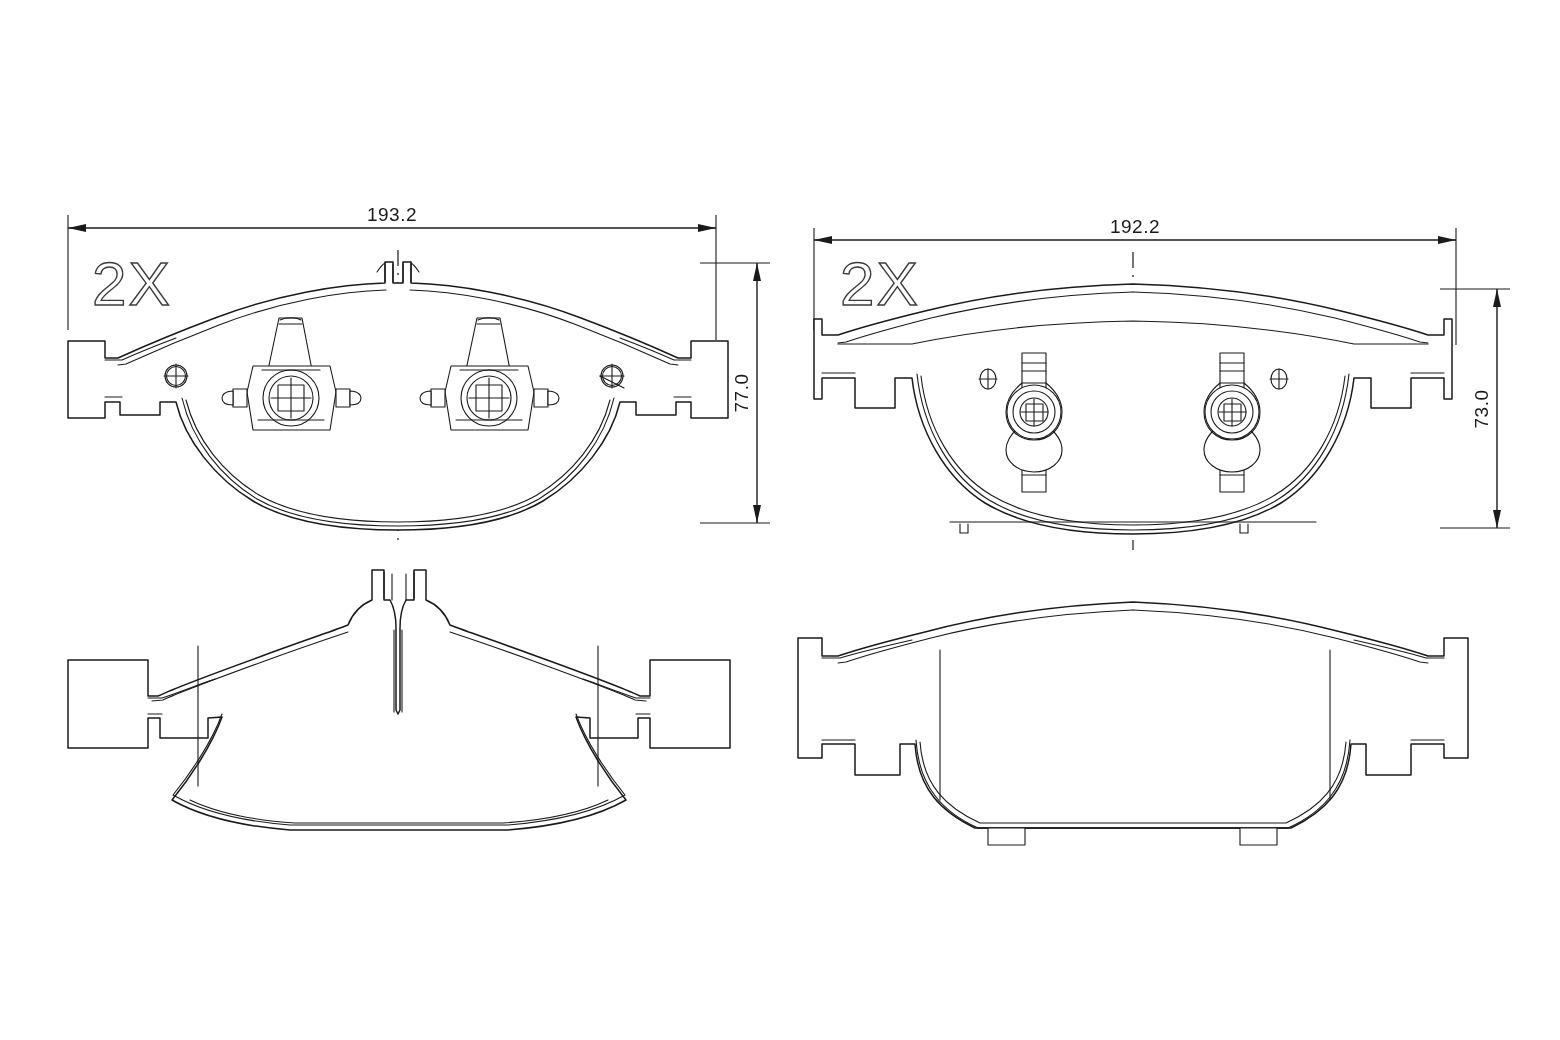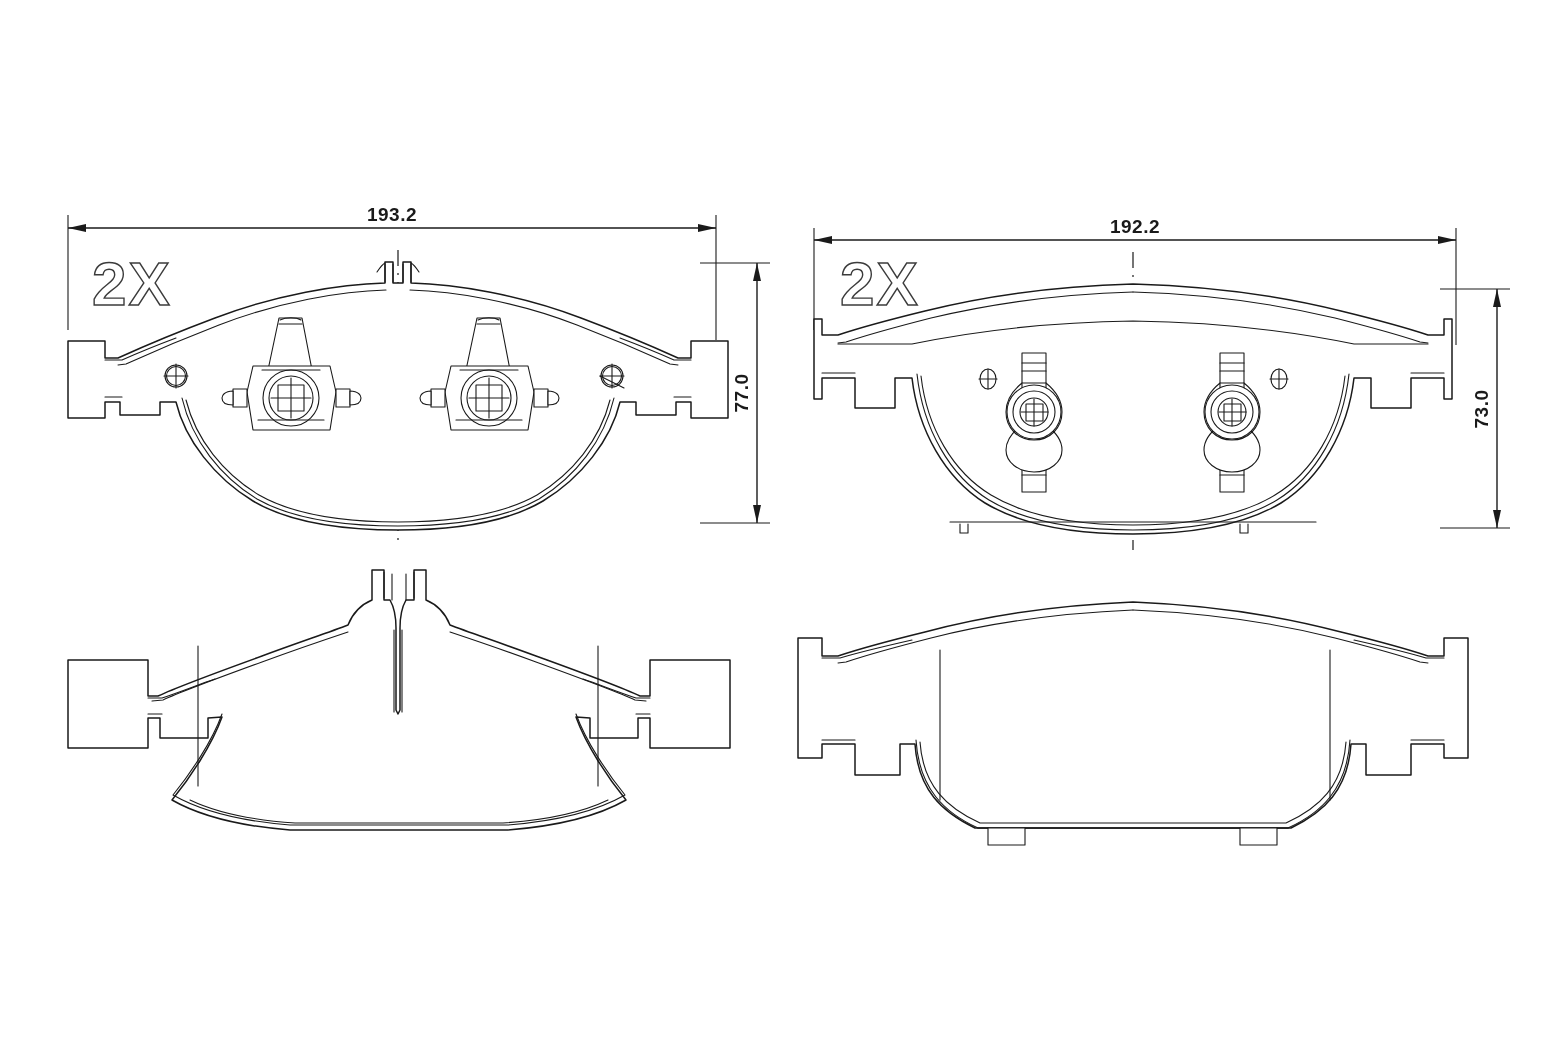--- a/index.html
+++ b/index.html
@@ -11,21 +11,20 @@
     width: 1560px;
     height: 1040px;
     font-family: "Liberation Sans", sans-serif;
     overflow: hidden;
   }
   #drawing-root {
     position: relative;
     width: 1409px;
     height: 1040px;
     background: #a3a3a3;
-    font-weight: bold;
   }
   svg.sheet {
     display: block;
     width: 1560px;
     height: 1040px;
     background: #ffffff;
   }
   .ln   { fill: none; stroke: #1a1a1a; stroke-width: 1.5; stroke-linejoin: round; stroke-linecap: round; }
   .ln-t { fill: none; stroke: #1a1a1a; stroke-width: 1.1; stroke-linejoin: round; stroke-linecap: round; }
   .dim  { fill: none; stroke: #1a1a1a; stroke-width: 1.4; }

